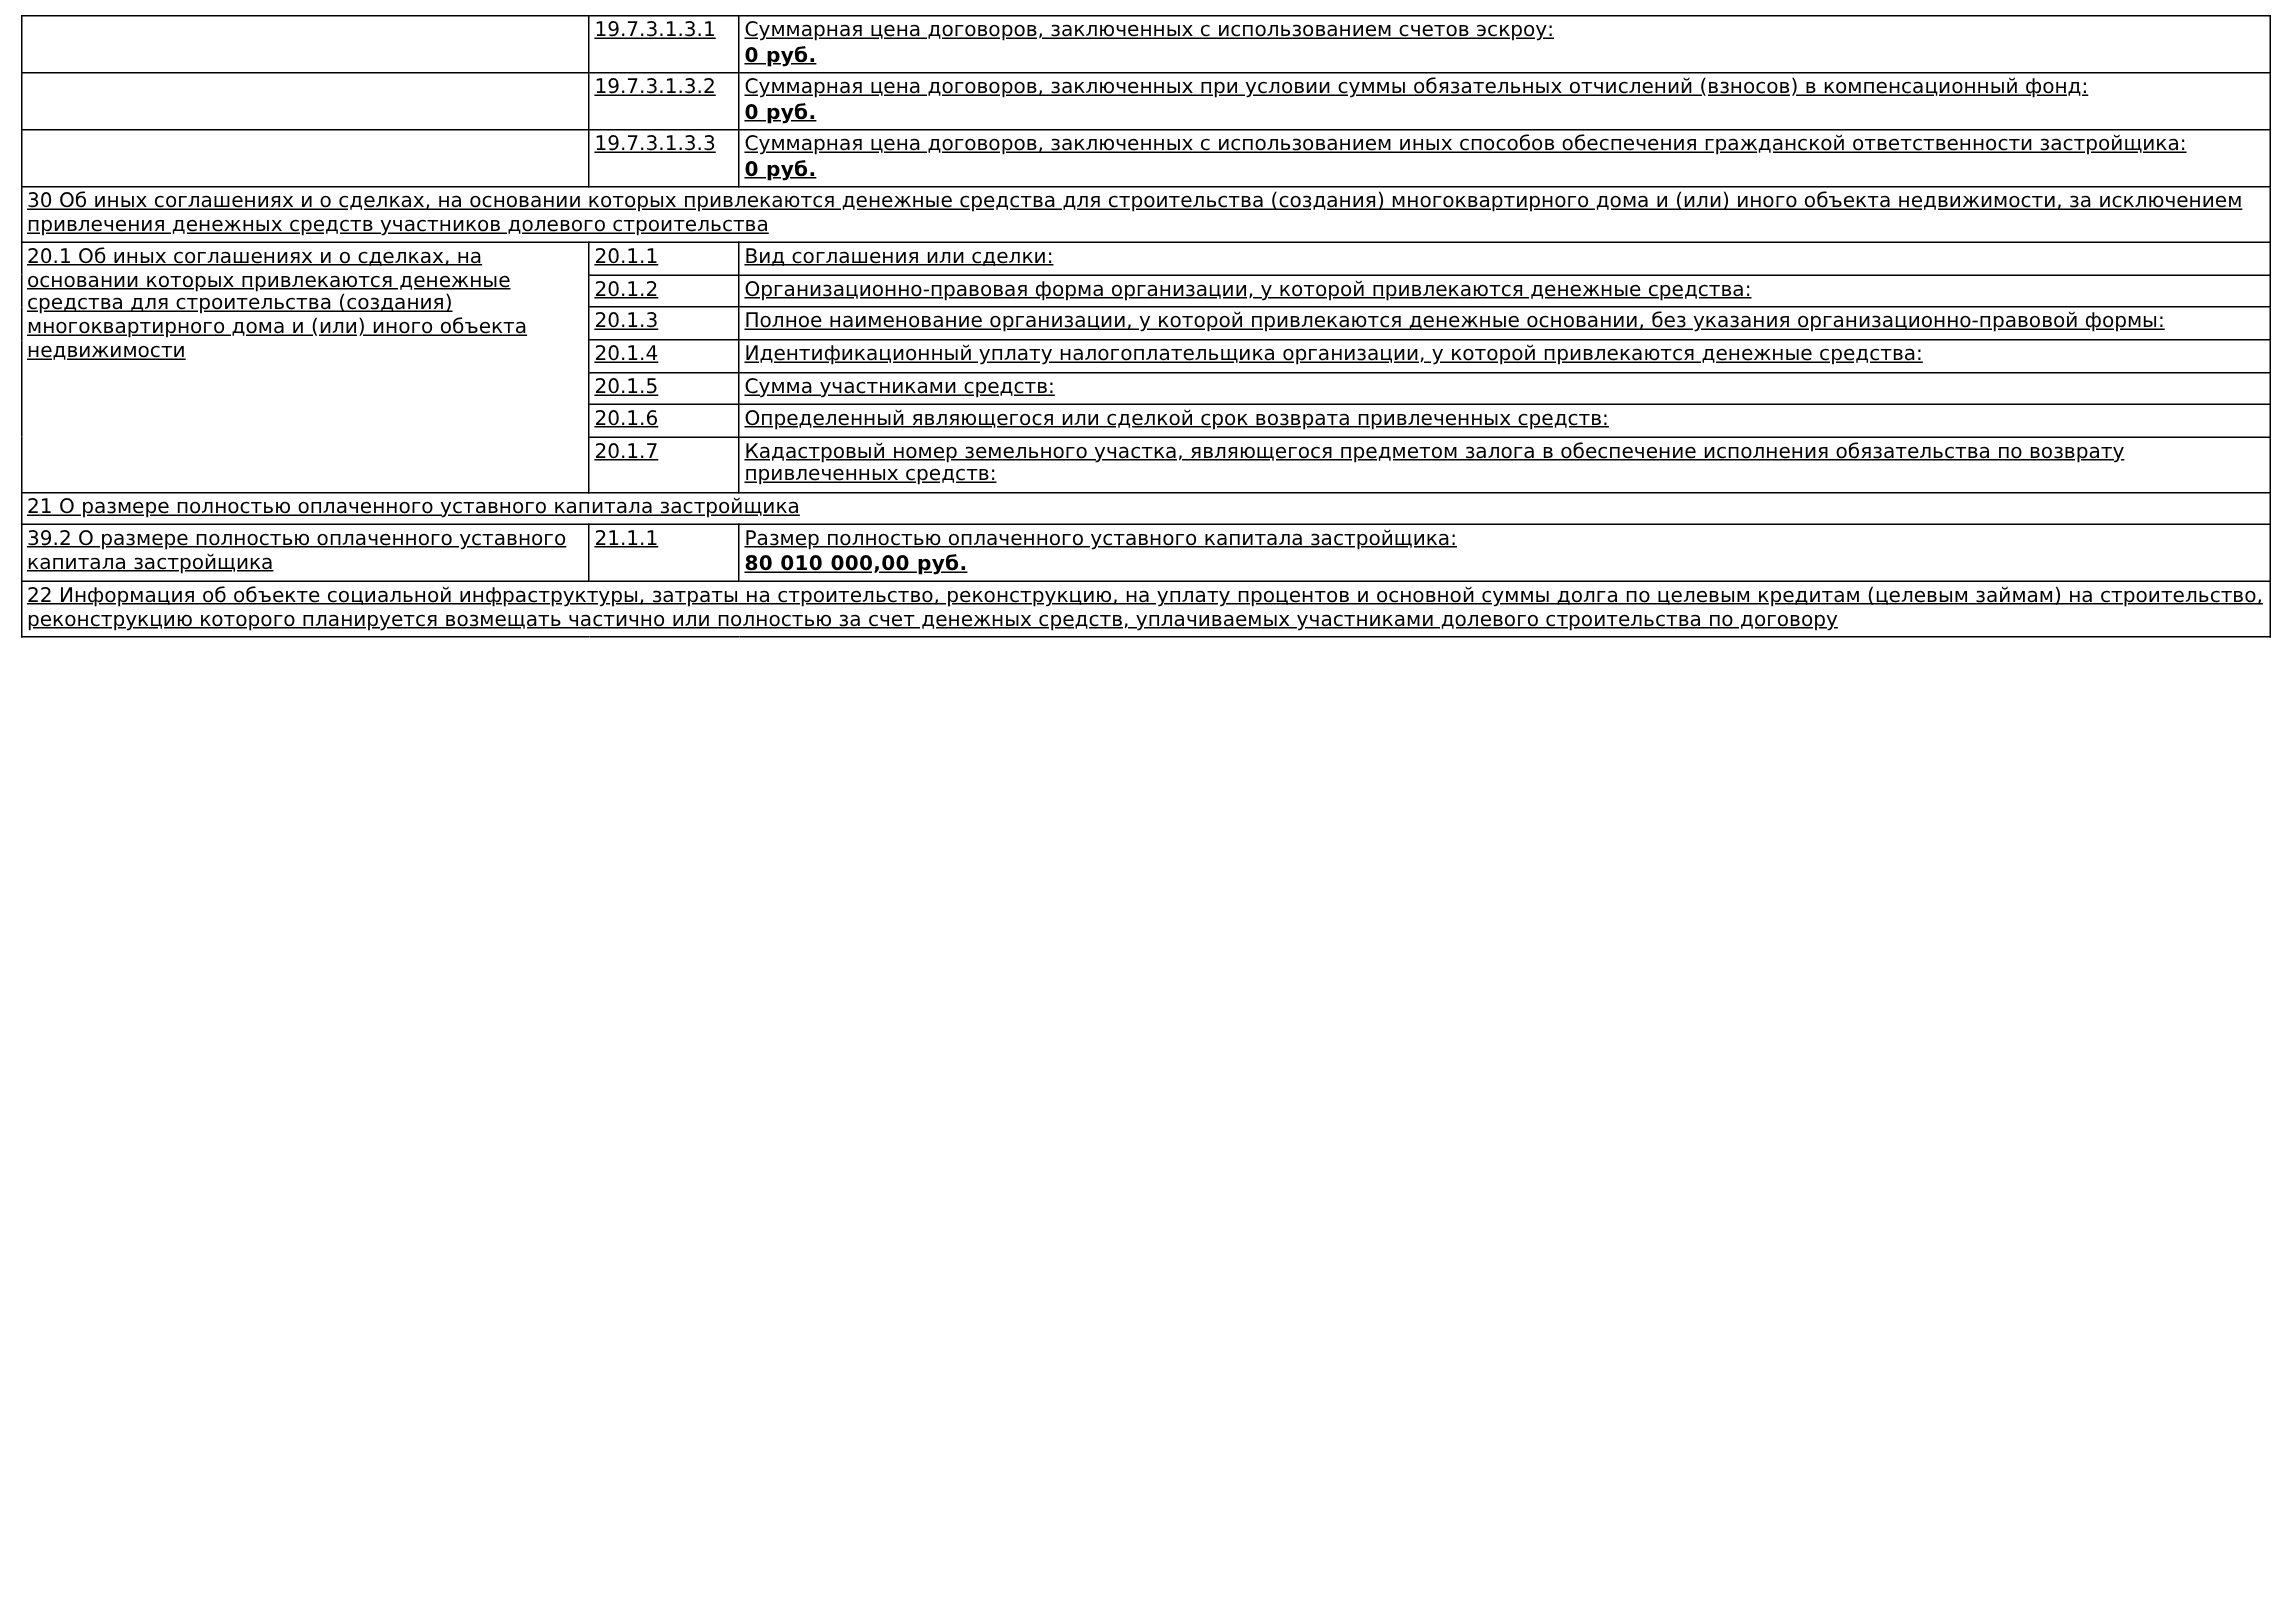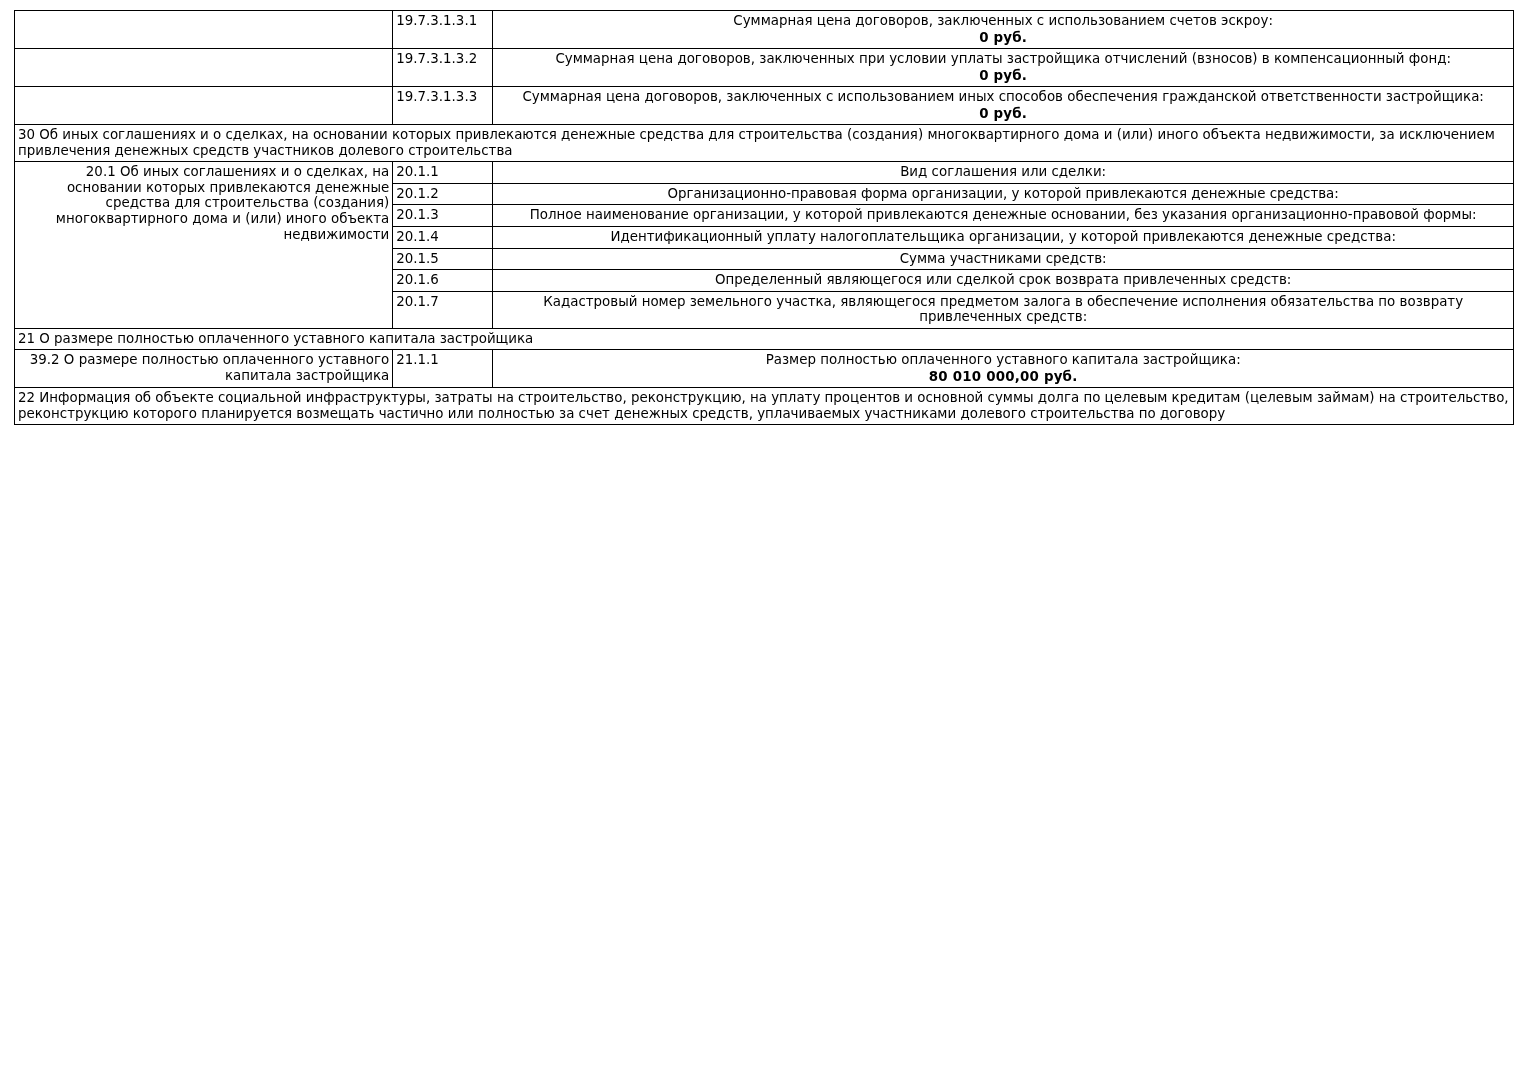--- a/index.html
+++ b/index.html
@@ -25,24 +25,25 @@
     width: 1500px;
     font-size: 13.4px;
     line-height: 1.16;
   }
   table.decl td {
     border: 1px solid #000000;
     vertical-align: top;
     padding: 2px 3px 3px 3px;
     word-wrap: break-word;
     overflow-wrap: break-word;
+    text-decoration: underline;
   }
-  td.c1 { width: 378px; text-align: right; }
+  td.c1 { width: 378px; }
   td.c2 { width: 100px; }
-  td.c3 { width: 1020px; text-align: center; }
+  td.c3 { width: 1020px; }
   .v-mid { vertical-align: middle; }
   .val {
     font-weight: bold;
     display: block;
     margin-top: 1px;
     letter-spacing: 0.2px;
   }
   .nowrapnum { white-space: nowrap; }
 </style>
 </head>
@@ -63,21 +64,21 @@
         <td class="c3">
           <span>Суммарная цена договоров, заключенных с использованием счетов эскроу:</span>
           <span class="val">0 руб.</span>
         </td>
       </tr>
 
       <tr>
         <td class="c1"></td>
         <td class="c2 v-mid">19.7.3.1.3.2</td>
         <td class="c3">
-          <span>Суммарная цена договоров, заключенных при условии уплаты застройщика отчислений (взносов) в компенсационный фонд:</span>
+          <span>Суммарная цена договоров, заключенных при условии суммы обязательных отчислений (взносов) в компенсационный фонд:</span>
           <span class="val">0 руб.</span>
         </td>
       </tr>
 
       <tr>
         <td class="c1"></td>
         <td class="c2 v-mid">19.7.3.1.3.3</td>
         <td class="c3">
           <span>Суммарная цена договоров, заключенных с использованием иных способов обеспечения гражданской ответственности застройщика:</span>
           <span class="val">0 руб.</span>

